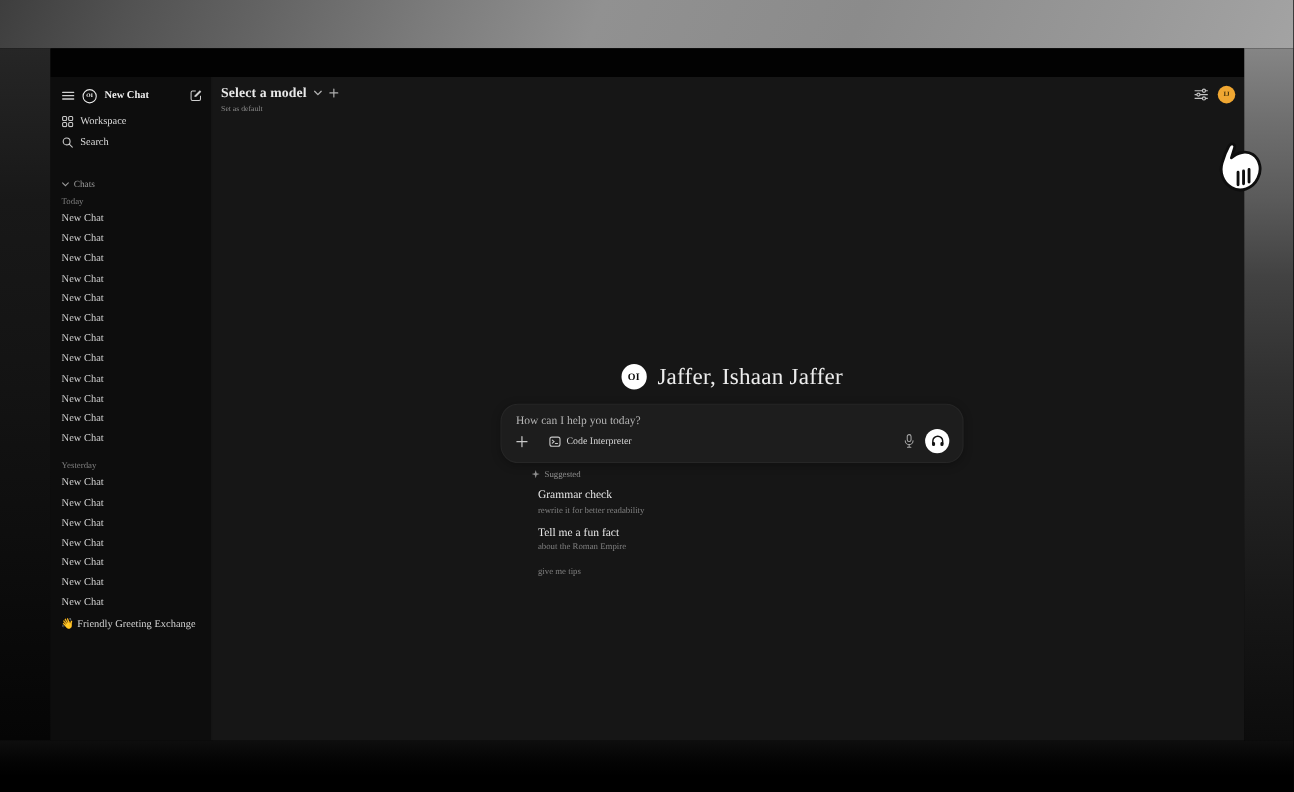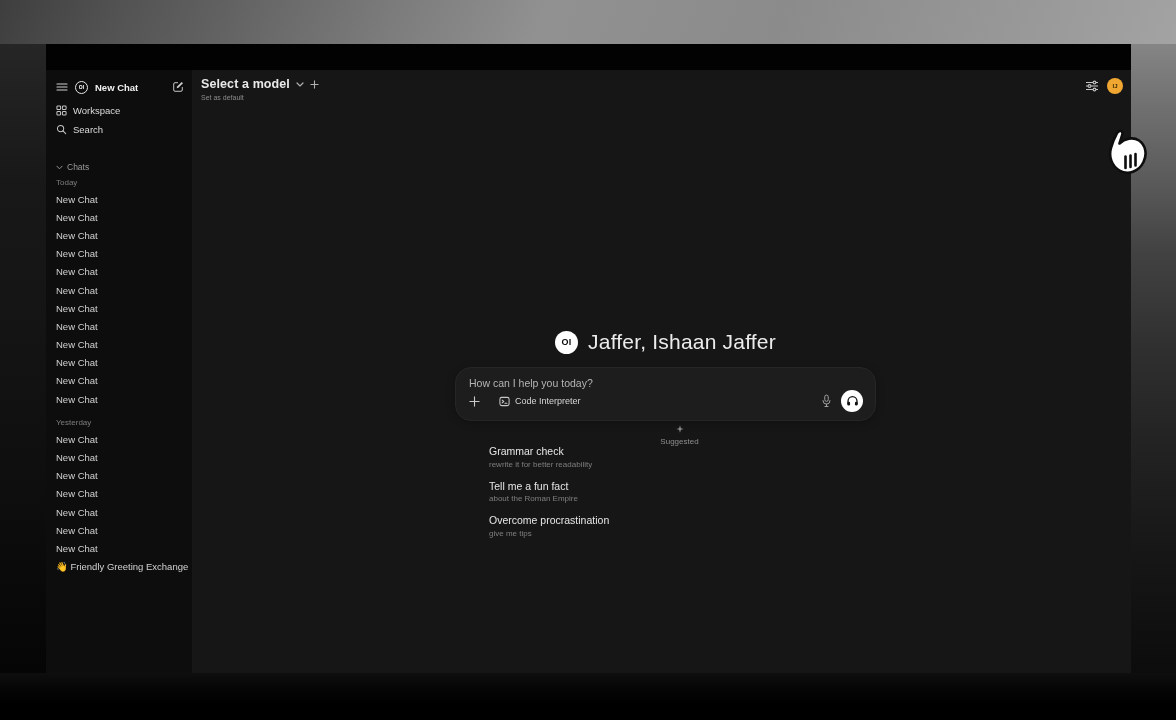--- a/index.html
+++ b/index.html
@@ -1,18 +1,18 @@
 <!DOCTYPE html>
 <html><head>
 <meta charset="utf-8">
 <style>
   * { margin:0; padding:0; box-sizing:border-box; }
   html,body { width:1176px; height:720px; overflow:hidden; background:#000;
     font-family:"Liberation Sans","DejaVu Sans",sans-serif; }
-  .stage { position:relative; width:1012px; height:720px; }
+  .stage { position:relative; width:1012px; height:720px;font-family:Liberation Serif, serif; }
 
   
   .bg-top { position:absolute; left:0; top:0; width:1176px; height:44px;
     background:linear-gradient(113deg,#3e3e3e 0%,#525252 10%,#636363 20%,#7b7b7b 33%,#919191 46%,#8b8b8b 66%,#989898 86%,#a3a3a3 100%); }
   .bg-left { position:absolute; left:0; top:44px; width:46px; height:629px;
     background:linear-gradient(180deg,#262626 0%,#181818 22%,#141414 45%,#0e0e0e 70%,#050505 100%); }
   .bg-right { position:absolute; left:1131px; top:44px; width:45px; height:629px;
     background:linear-gradient(180deg,#858585 0%,#707070 10%,#5a5a5a 22%,#424242 33%,#303030 48%,#232323 63%,#171717 80%,#0c0c0c 100%); }
   .bg-bottom { position:absolute; left:0; top:673px; width:1176px; height:47px;
     background:linear-gradient(180deg,#0e0e0e 0%,#040404 40%,#000 70%); }
@@ -63,21 +63,21 @@
     height:14px; font-size:10.5px; color:#e5e5e5; font-family:inherit; }
   .composer textarea::placeholder { color:#b5b5b5; }
   .composer-row { display:flex; align-items:center; gap:10px; }
   .ci-chip { display:flex; align-items:center; gap:5px; cursor:pointer; margin-left:9px; }
   .ci-label { font-size:9px; color:#d6d6d6; font-weight:500; }
   .composer-right { margin-left:auto; display:flex; align-items:center; gap:9px; }
   .hp-btn { width:22px; height:22px; border-radius:50%; background:#fff; border:none; display:flex;
     align-items:center; justify-content:center; cursor:pointer; }
 
   .suggested { margin-top:4px; padding-left:28px; }
-  .suggested-head { display:flex; align-items:center; gap:4px; height:12px;flex-direction:column; }
+  .suggested-head { display:flex; align-items:center; gap:4px; height:12px; }
   .suggested-label { font-size:8px; color:#8f8f8f; }
   .sug-list { margin-top:3px; padding-left:6px; }
   .sug-item { padding:5px 0 6px 0; cursor:pointer; }
   .sug-title { font-size:10.5px; color:#e6e6e6; font-weight:500; }
   .sug-sub { font-size:8px; color:#7f7f7f; margin-top:2.5px; }
 
   .icon { display:inline-flex; align-items:center; justify-content:center; flex:0 0 auto; }
   .cursor { position:absolute; left:1104px; top:129px; width:46px; height:56px; z-index:50; pointer-events:none; }
 </style>
 </head>
@@ -266,21 +266,20 @@
                   <div class="sug-title">Grammar check</div>
                   <div class="sug-sub">rewrite it for better readability</div>
                 </div>
 
                 <div class="sug-item">
                   <div class="sug-title">Tell me a fun fact</div>
                   <div class="sug-sub">about the Roman Empire</div>
                 </div>
 
                 <div class="sug-item">
-                  <div class="sug-title">Overcome procrastination</div>
                   <div class="sug-sub">give me tips</div>
                 </div>
               </div>
           </div>
         </div>
 
       </div>
     </div>
   </div>
 

